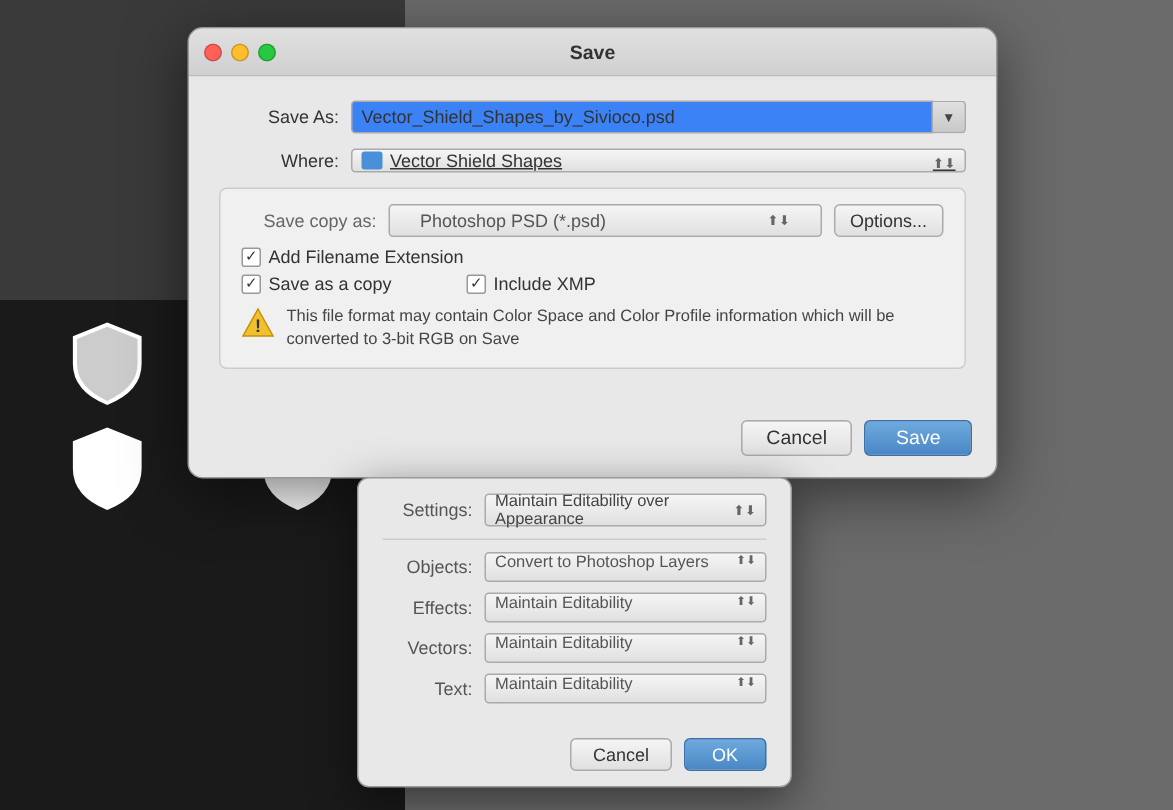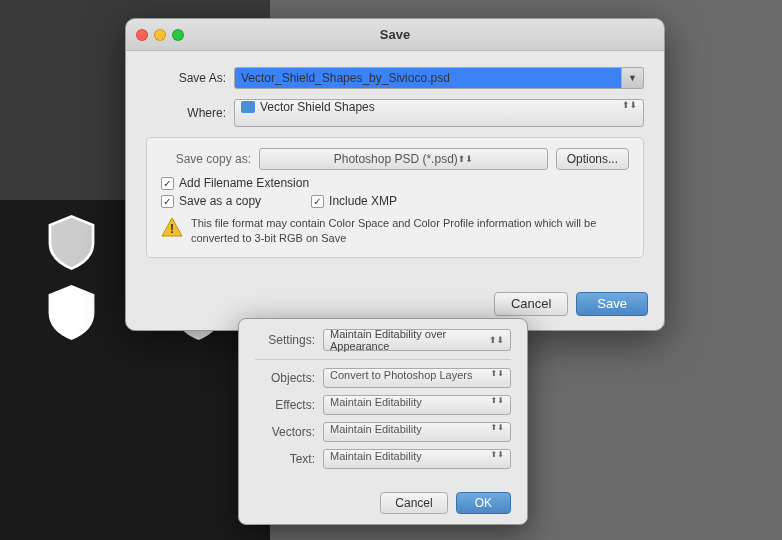--- a/index.html
+++ b/index.html
@@ -151,31 +151,32 @@
       border-left: none;
       border-radius: 0 3px 3px 0;
       display: flex;
       align-items: center;
       justify-content: center;
       cursor: pointer;
     }
 
     .where-select {
       flex: 1;
-      height: 28px;
+      height: 16px;
       background: linear-gradient(to bottom, #f5f5f5, #e0e0e0);
       border: 1px solid #aaa;
       border-radius: 3px;
       padding: 0 6px;
       font-size: 12px;
       color: #333;
       display: flex;
-      align-items: flex-start;
+      align-items: flex-end;
       justify-content: space-between;
       cursor: pointer;
+      text-decoration: underline;
     }
 
     .where-icon {
       width: 14px;
       height: 12px;
       background: #4a90d9;
       border-radius: 2px;
       margin-right: 5px;
       display: inline-block;
       flex-shrink: 0;
@@ -209,26 +210,26 @@
       text-align: right;
       margin-right: 8px;
     }
 
     .format-select {
       flex: 1;
       height: 22px;
       background: linear-gradient(to bottom, #f5f5f5, #e0e0e0);
       border: 1px solid #aaa;
       border-radius: 3px;
-      padding: 0 4px;
-      font-size: 12px;
-      color: #333;
-      display: flex;
-      align-items: center;
-      justify-content: center;
+      padding: 0 20px;
+      font-size: 12px;
+      color: #333;
+      display: flex;
+      align-items: center;
+      justify-content: space-between;
       cursor: pointer;
     }
 
     .options-btn {
       margin-left: 8px;
       height: 22px;
       padding: 0 10px;
       background: linear-gradient(to bottom, #f5f5f5, #e0e0e0);
       border: 1px solid #aaa;
       border-radius: 4px;

